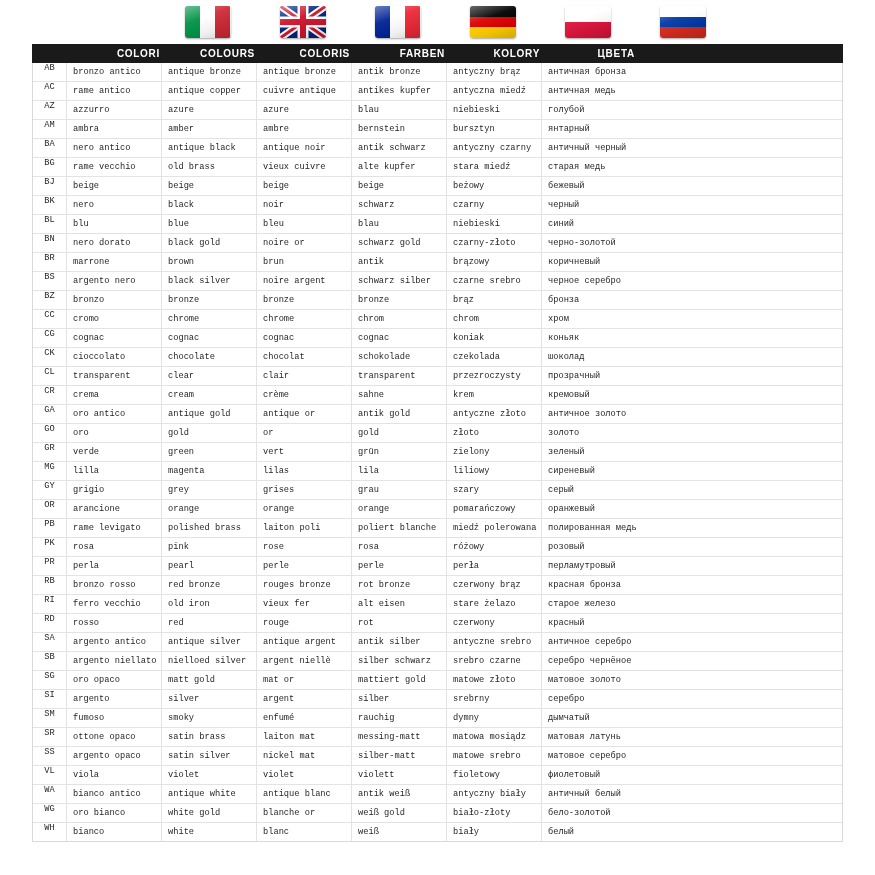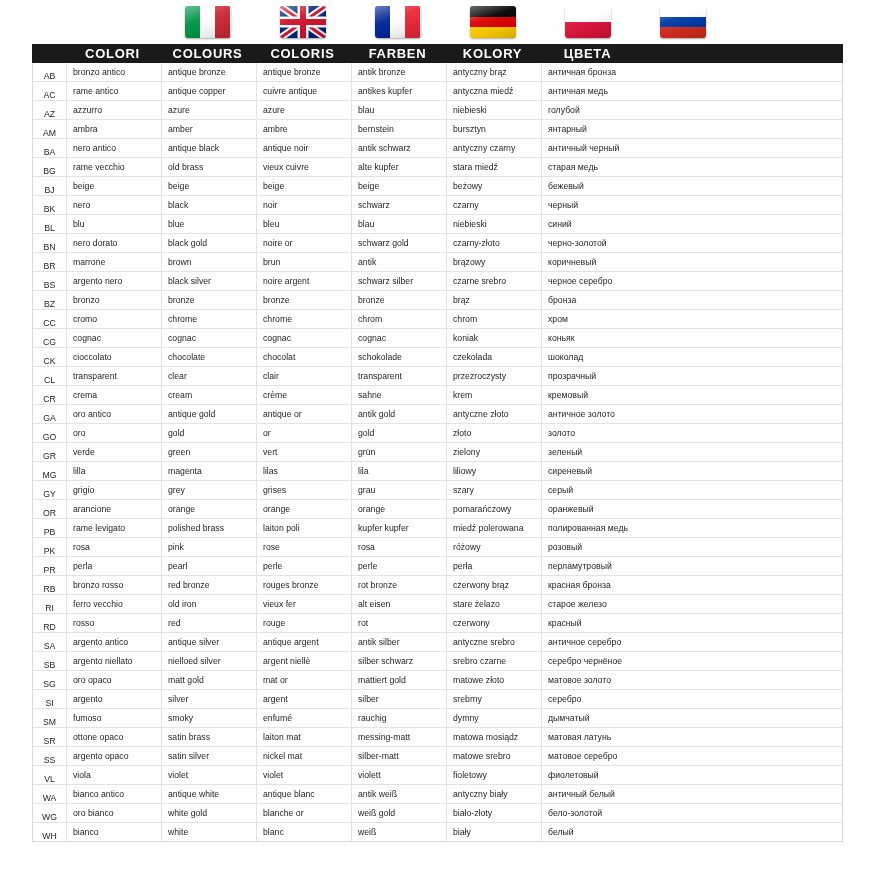--- a/index.html
+++ b/index.html
@@ -83,38 +83,39 @@
     align-items: center;
   }
   .header-row .h-code {
     width: 33px;
     flex: 0 0 33px;
   }
   .header-row .h-lang {
     width: 95px;
     flex: 0 0 95px;
     color: #ffffff;
-    font-size: 13px;
+    font-size: 10px;
     font-weight: bold;
     letter-spacing: .7px;
-    text-align: center;
+    text-align: right;
     text-transform: uppercase;
   }
 
   
   .table {
     border-left: 1px solid #d9d9d9;
     border-right: 1px solid #d9d9d9;
     border-bottom: 1px solid #d9d9d9;
   }
   .row {
     display: flex;
     height: 18px;
-    align-items: flex-end;
+    align-items: flex-start;
     border-bottom: 1px solid #e3e3e3;
+    font-family: Liberation Mono, monospace;
   }
   .row:last-child { border-bottom: none; }
   .cell-code {
     width: 33px;
     flex: 0 0 33px;
     font-size: 8.7px;
     text-align: center;
     color: #231f20;
   }
   .cell {
@@ -417,21 +418,21 @@
         <div class="cell">orange</div>
         <div class="cell">orange</div>
         <div class="cell">pomarańczowy</div>
         <div class="cell">оранжевый</div>
       </div>
       <div class="row">
         <div class="cell-code">PB</div>
         <div class="cell">rame levigato</div>
         <div class="cell">polished brass</div>
         <div class="cell">laiton poli</div>
-        <div class="cell">kupfer kupfer</div>
+        <div class="cell">poliert blanche</div>
         <div class="cell">miedź polerowana</div>
         <div class="cell">полированная медь</div>
       </div>
       <div class="row">
         <div class="cell-code">PK</div>
         <div class="cell">rosa</div>
         <div class="cell">pink</div>
         <div class="cell">rose</div>
         <div class="cell">rosa</div>
         <div class="cell">różowy</div>

